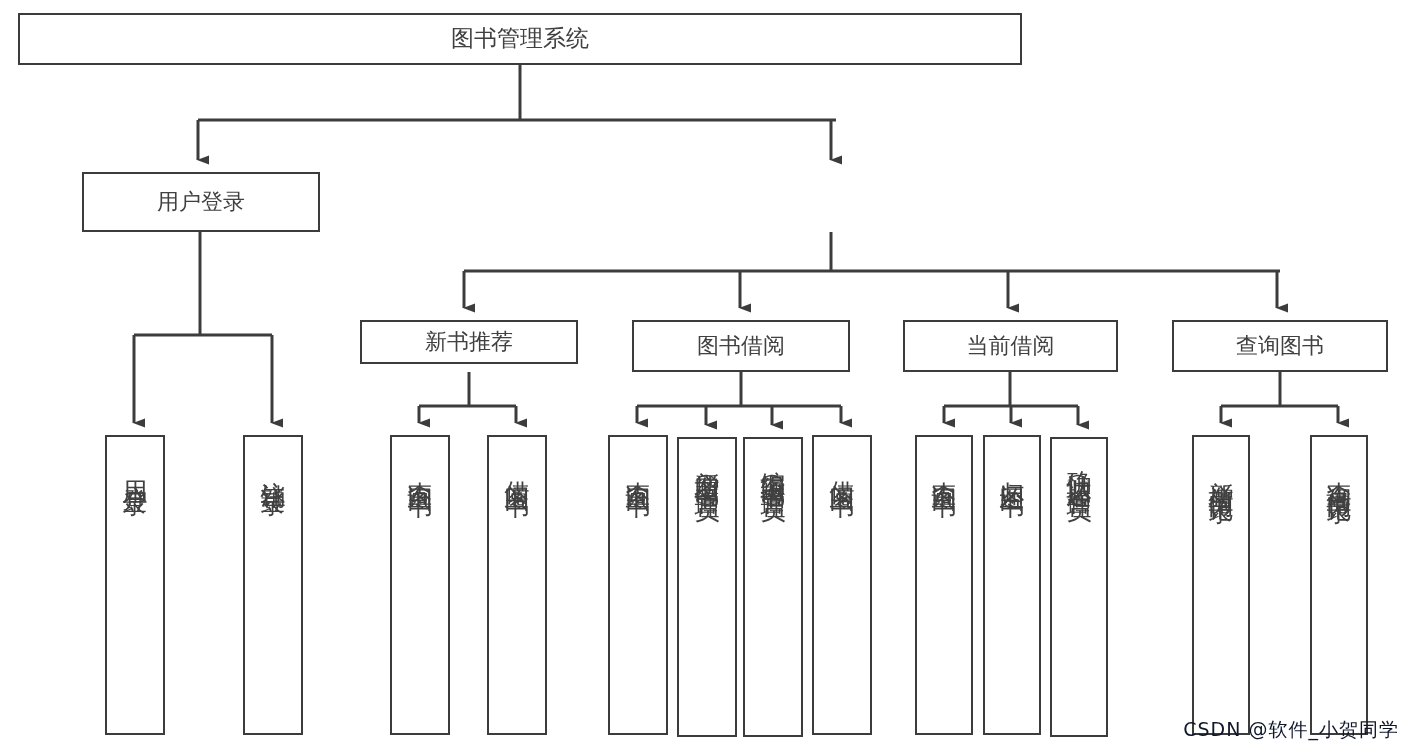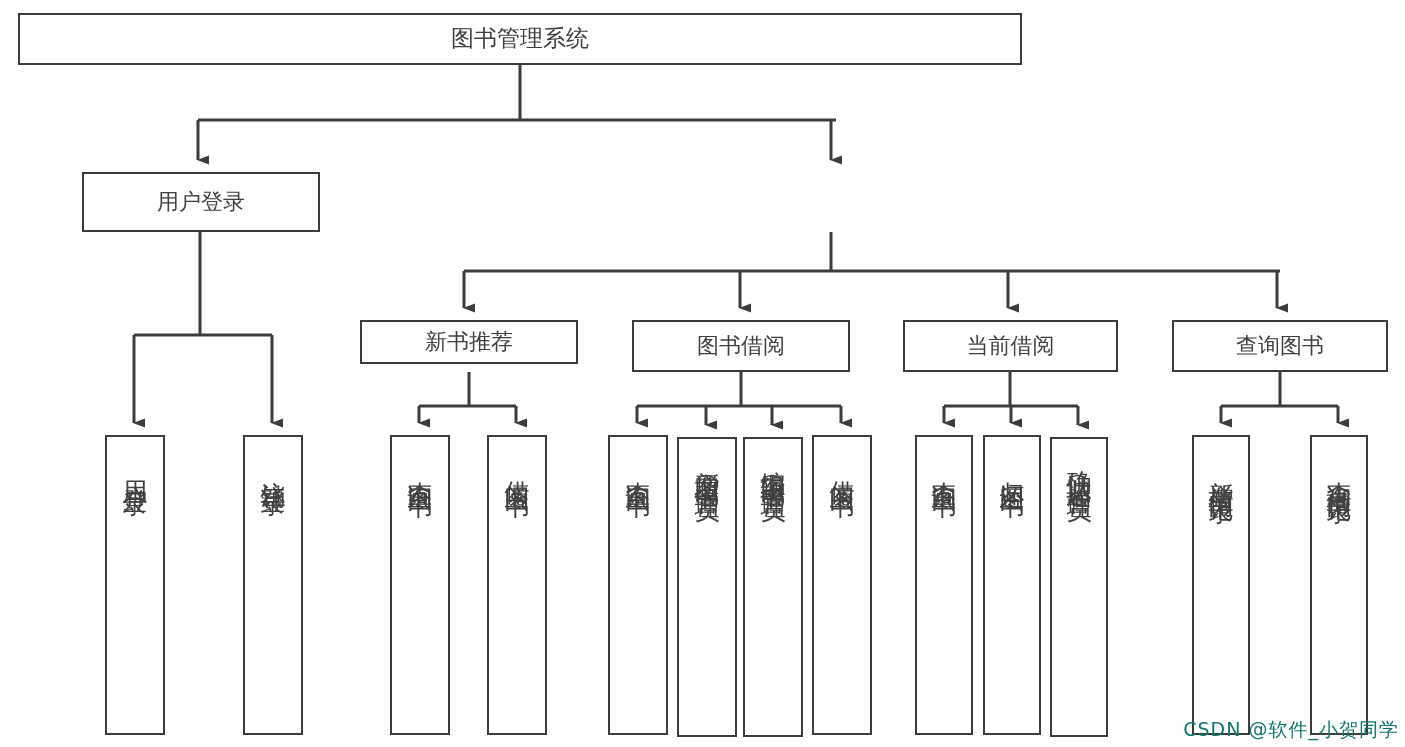--- a/index.html
+++ b/index.html
@@ -38,21 +38,21 @@
     text-orientation:upright;
     font-size:25px;
     letter-spacing:4px;
     line-height:1;
   }
   .node.v.tall{padding-top:12px;}
   #watermark{
     position:absolute;
     right:6px;bottom:4px;
     font-size:19px;
-    color:#0f766e;
+    color:#0f172a;
     letter-spacing:1px;
     pointer-events:none;
     white-space:nowrap;
   }
 </style>
 </head>
 <body>
 
 <div id="diagram-root">
 

